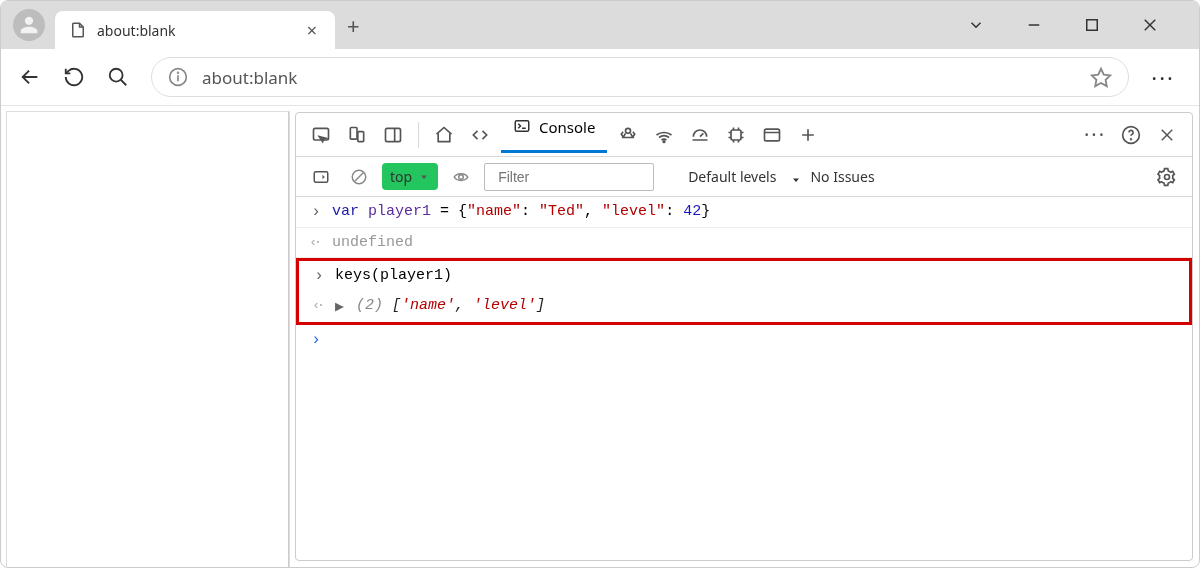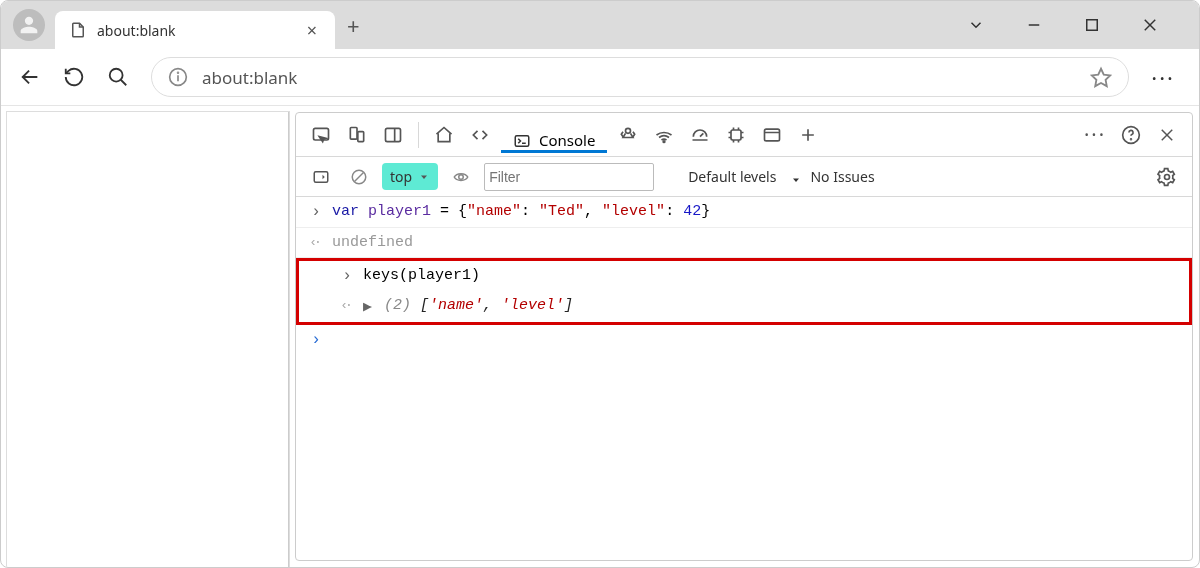--- a/index.html
+++ b/index.html
@@ -112,45 +112,45 @@
     padding: 0 10px;
     gap: 6px;
   }
   .dt-ic {
     width:30px; height:30px;
     display:flex; align-items:center; justify-content:center;
     color:#555;
   }
   .dt-sep { width:1px; height:26px; background:#d8d8d8; margin:0 4px; }
   .dt-tab {
-    display:flex; align-items:flex-end; gap:8px;
+    display:flex; align-items:flex-start; gap:8px;
     height:36px; padding:0 12px;
     font-size:15px; color:#333;
   }
   .dt-tab.active {
     border-bottom: 3px solid #0078d4;
     color:#000;
   }
   .dt-right { margin-left:auto; display:flex; align-items:center; gap:6px; }
   
   .console-toolbar {
     height:40px;
     border-bottom:1px solid #d8d8d8;
     display:flex; align-items:center;
     padding: 0 10px; gap:8px;
     font-size:14px; color:#333;
   }
   .ctx-chip {
-    background:#5eead4; border-radius:4px; padding:4px 8px;
+    background:#22c55e; border-radius:4px; padding:4px 8px;
     display:flex; align-items:center; gap:6px;
   }
   .filter-input {
     width:170px; height:28px;
     border:1px solid #bbb; border-radius:2px;
-    padding:0 4px; font-size:14px;
+    padding:0 13px; font-size:14px;
     color:#888;
   }
   .toolbar-spacer { flex:0 0 12px; }
   .levels { display:flex; align-items:flex-end; gap:14px; margin-left:6px;}
   .gear-right { margin-left:auto; }
   
   .console-body {
     font-family: Consolas, "Courier New", monospace;
     font-size:15px;
     flex:1;
@@ -178,21 +178,21 @@
   .dim { color:#999; }
   .arr { color:#222; font-style:italic; }
   .arr .str2 { color:#b30000; }
   .arr .gray { color:#888; }
   .expand-tri { color:#666; margin-right:4px; }
   .row.hl { border-bottom:none; }
   .group-hl {
     border:3px solid #d40000;
     margin: 0 0 0 0;
   }
-  .group-hl .row { border-color:#eee;margin-left:28px; }
+  .group-hl .row { border-color:#eee; }
   svg { display:block; }
   .svg18 { width:18px; height:18px; }
   .svg20 { width:20px; height:20px; }
   .svg22 { width:22px; height:22px; }
 </style>
 </head>
 <body>
 
 <div class="tabstrip">
   <div class="profile-circle">

